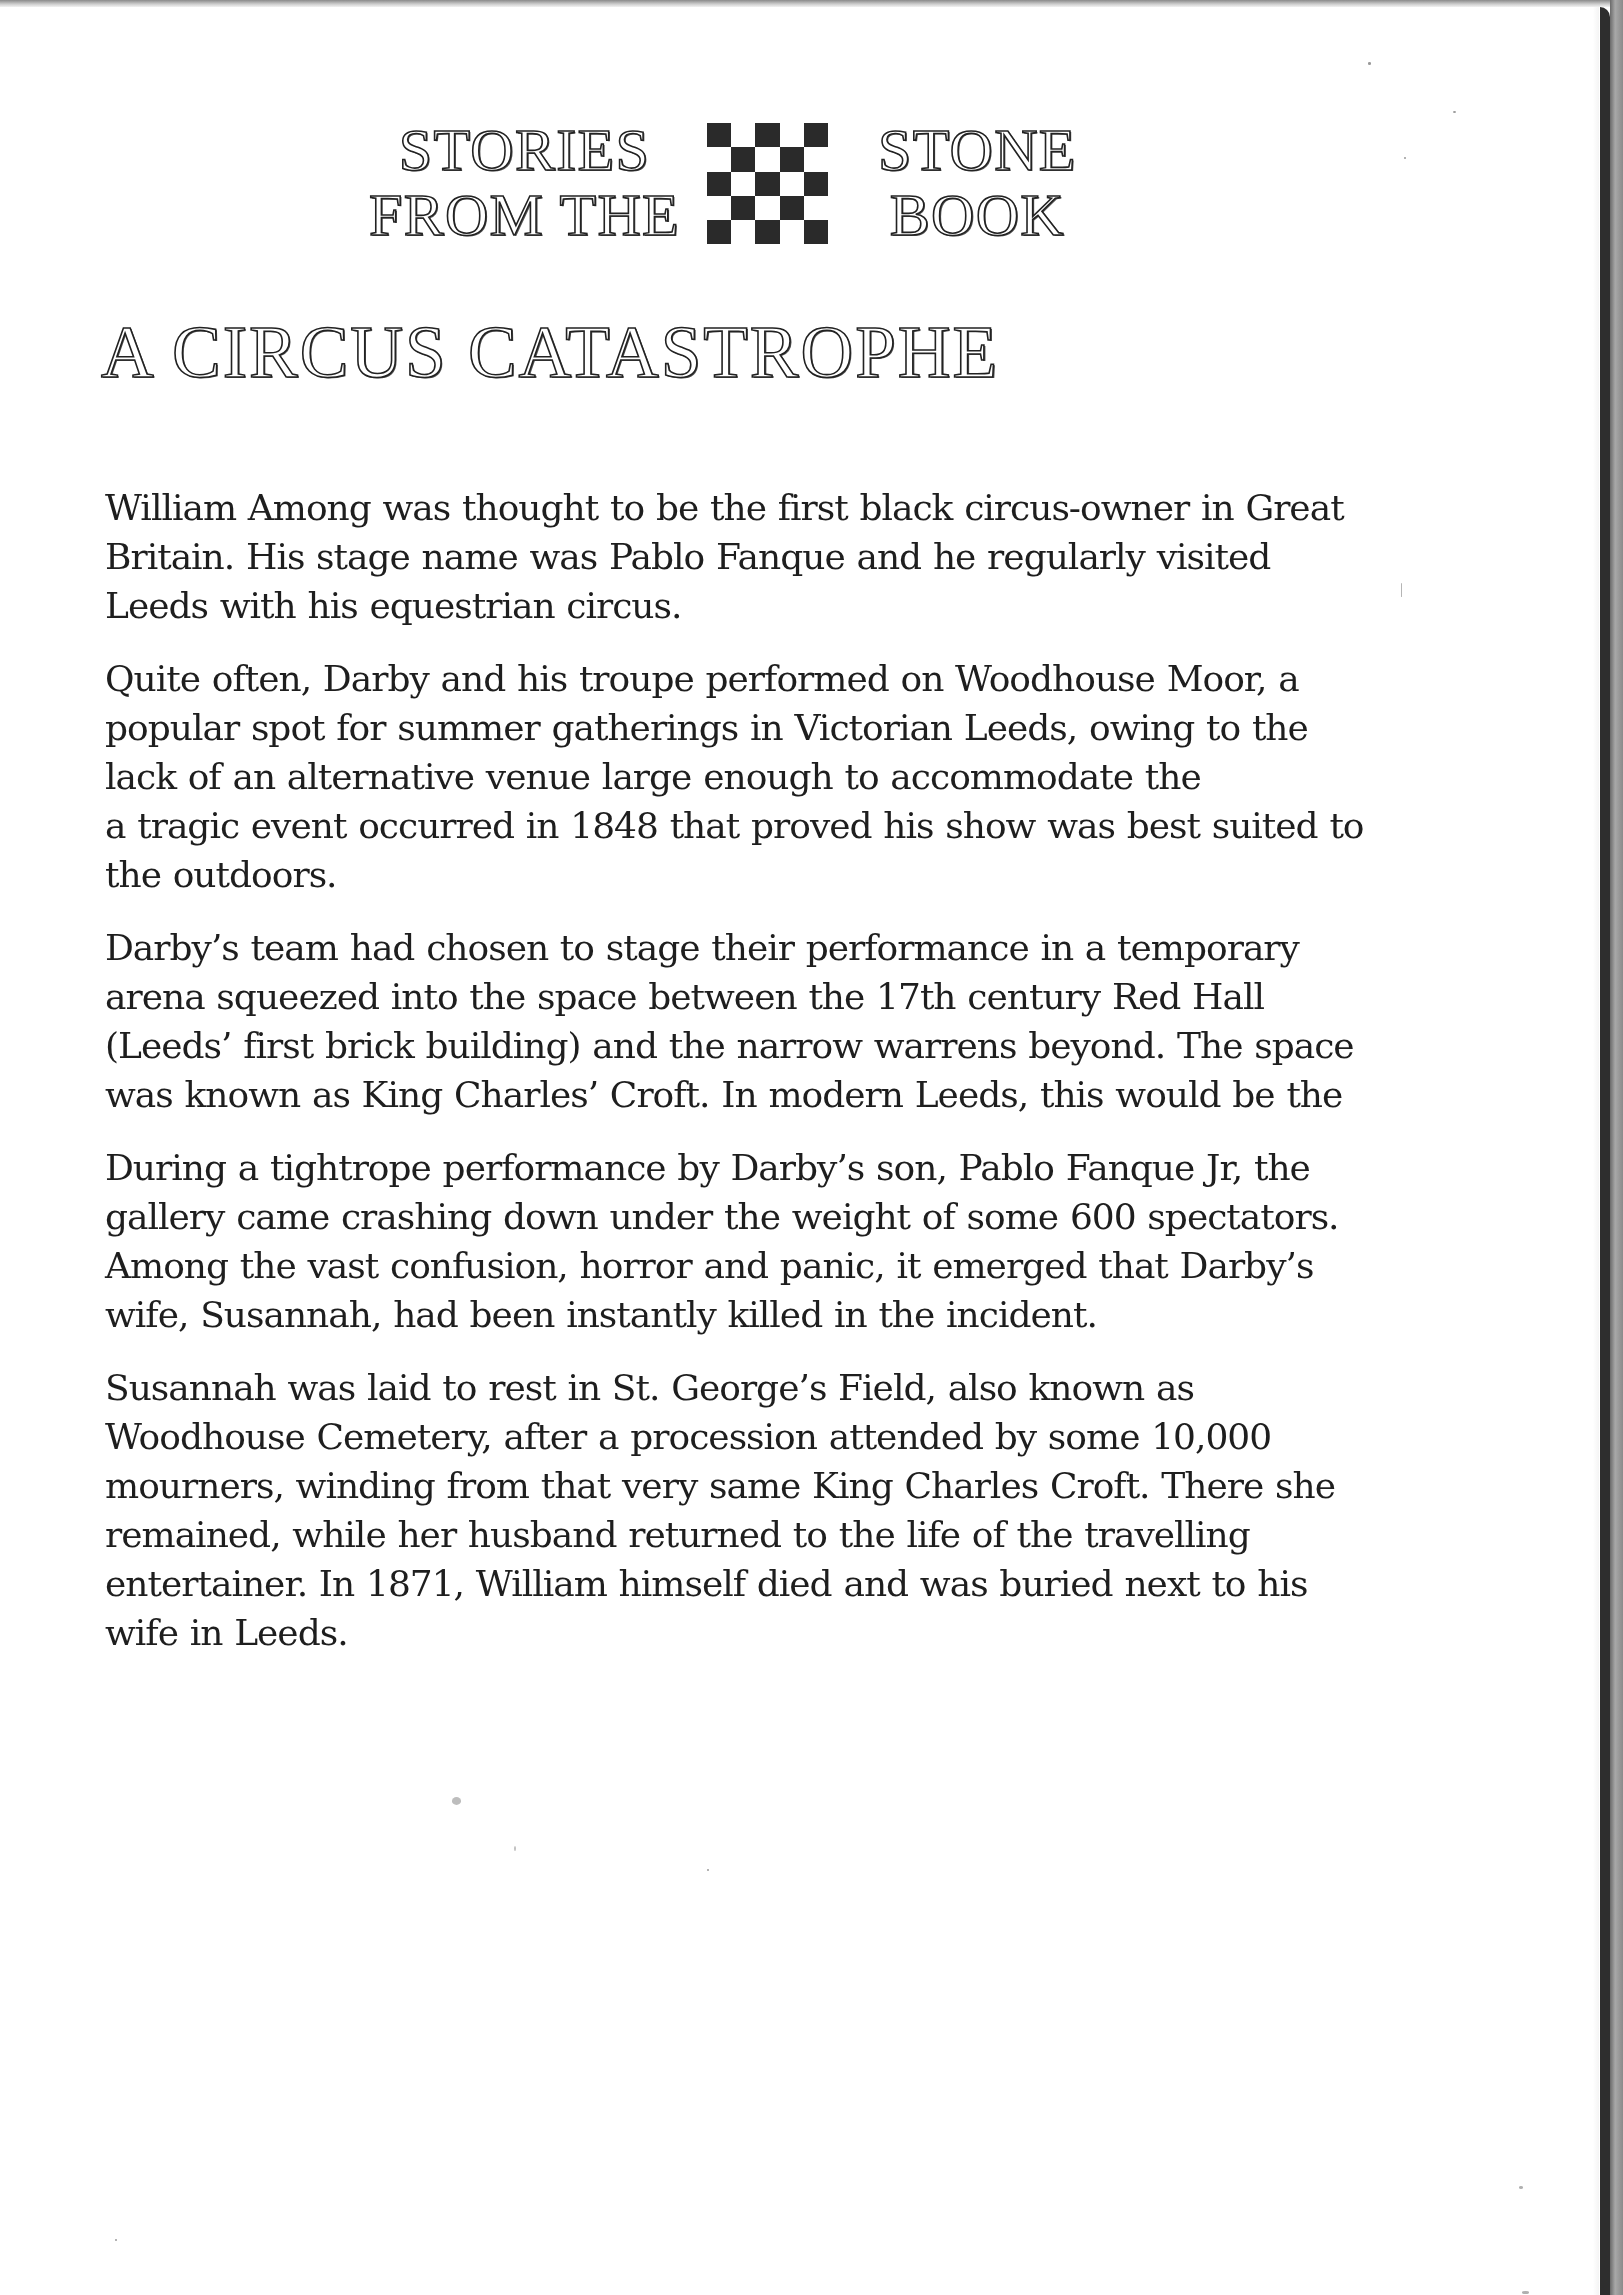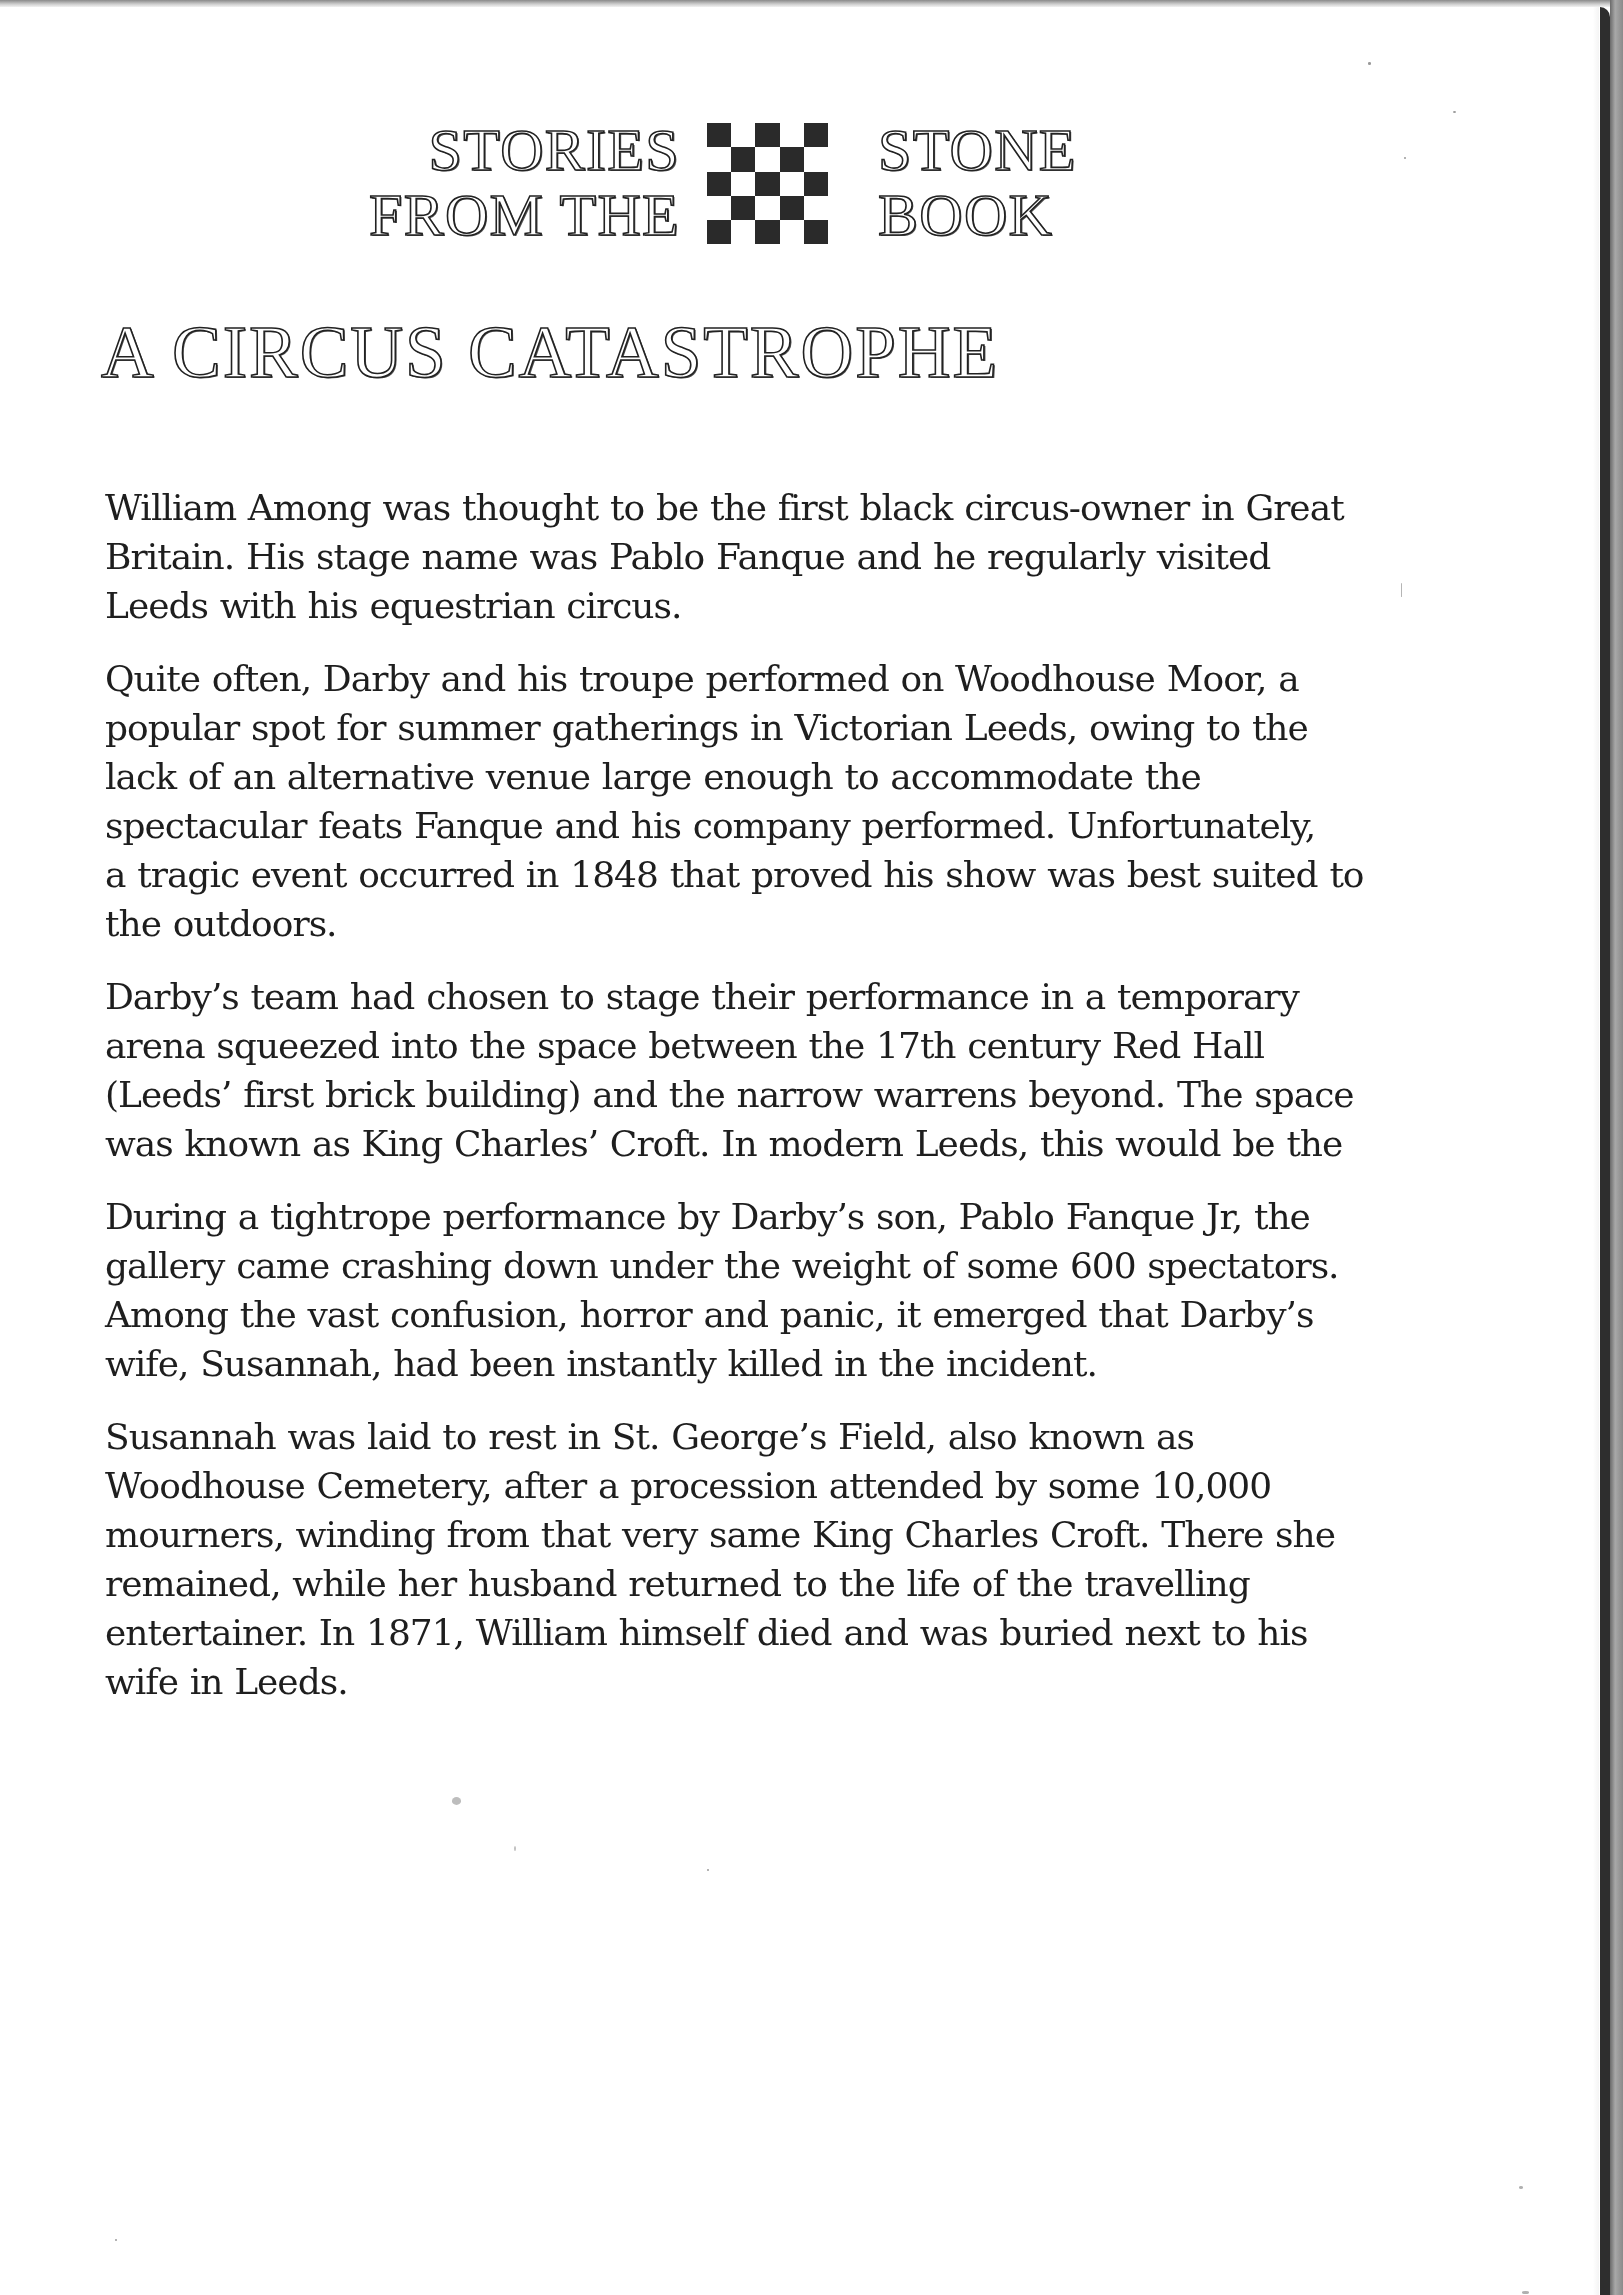--- a/index.html
+++ b/index.html
@@ -57,20 +57,21 @@
     .masthead-line {
       display: block;
       font-family: "Liberation Serif", "DejaVu Serif", serif;
       font-size: 60px;
       line-height: 65px;
       letter-spacing: 1.3px;
       color: #ffffff;
       -webkit-text-stroke: 1.6px #222222;
       text-shadow: 1.3px 1.3px 0 #555555;
       white-space: nowrap;
+      text-align: center;
     }
     .checker {
       position: absolute;
       left: 707px;
       top: 5.2px;
       width: 121px;
       height: 121px;
       display: grid;
       grid-template-columns: repeat(5, 1fr);
       grid-template-rows: repeat(5, 1fr);
@@ -173,21 +174,20 @@
 
 <p>
       <span class="ln">William Among was thought to be the first black circus-owner in Great</span>
       <span class="ln">Britain. His stage name was Pablo Fanque and he regularly visited</span>
       <span class="ln">Leeds with his equestrian circus.</span>
     </p>
     <p>
       <span class="ln">Quite often, Darby and his troupe performed on Woodhouse Moor, a</span>
       <span class="ln">popular spot for summer gatherings in Victorian Leeds, owing to the</span>
       <span class="ln">lack of an alternative venue large enough to accommodate the</span>
-      <span class="ln">spectacular feats Fanque and his company performed. Unfortunately,</span>
       <span class="ln">a tragic event occurred in 1848 that proved his show was best suited to</span>
       <span class="ln">the outdoors.</span>
     </p>
     <p>
       <span class="ln">Darby’s team had chosen to stage their performance in a temporary</span>
       <span class="ln">arena squeezed into the space between the 17th century Red Hall</span>
       <span class="ln">(Leeds’ first brick building) and the narrow warrens beyond. The space</span>
       <span class="ln">was known as King Charles’ Croft. In modern Leeds, this would be the</span>
     </p>
     <p>

